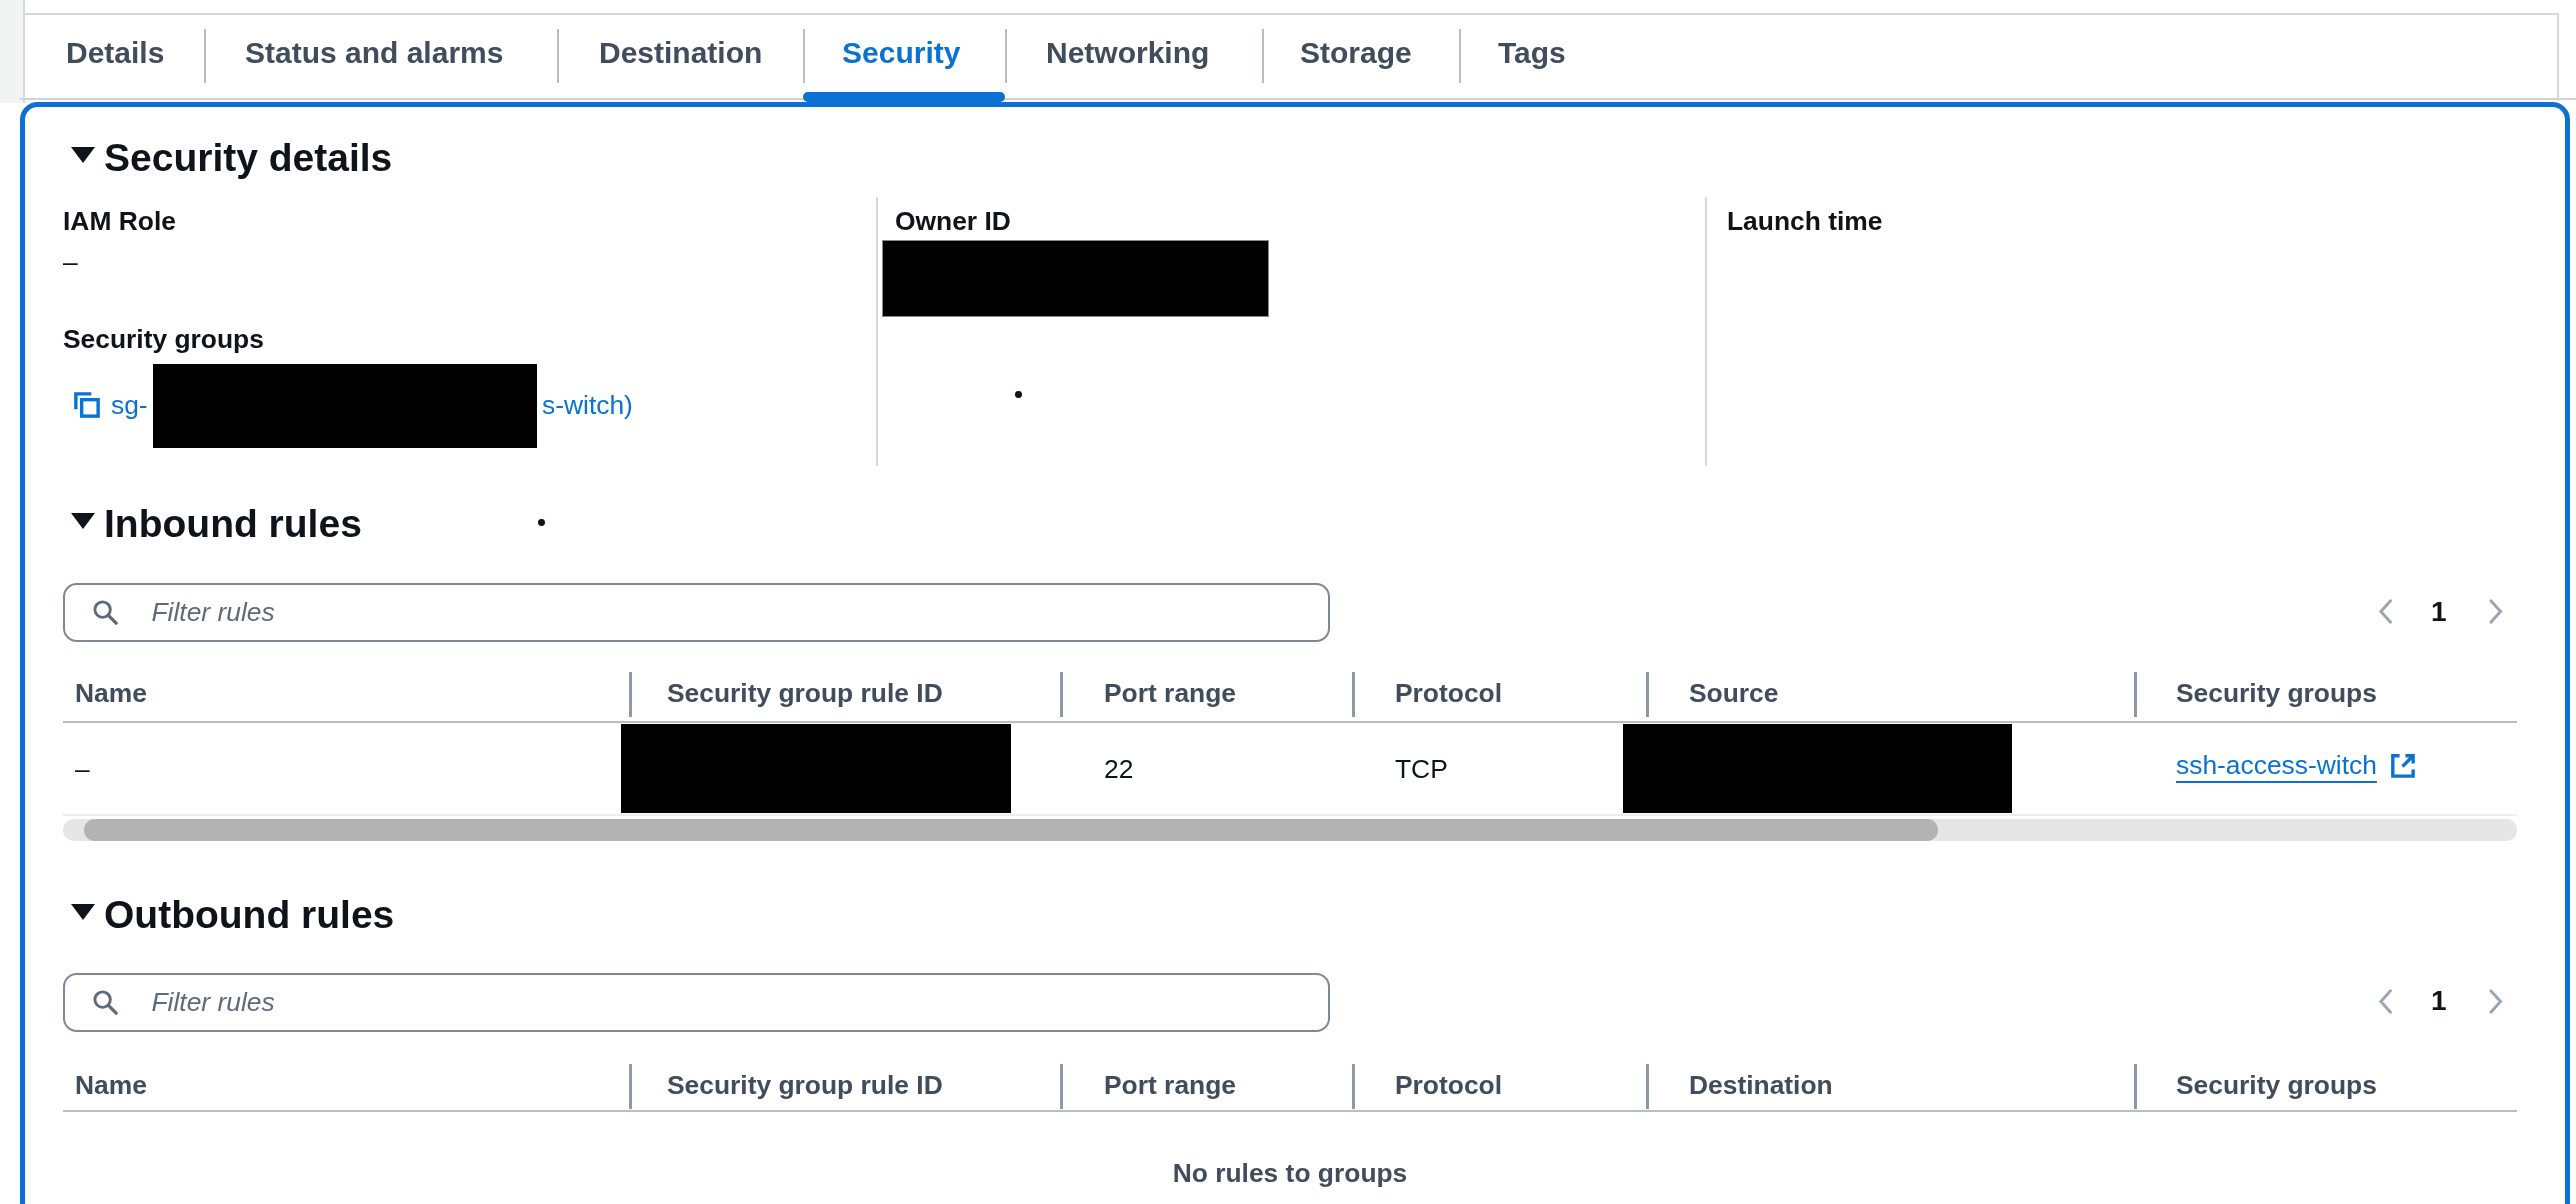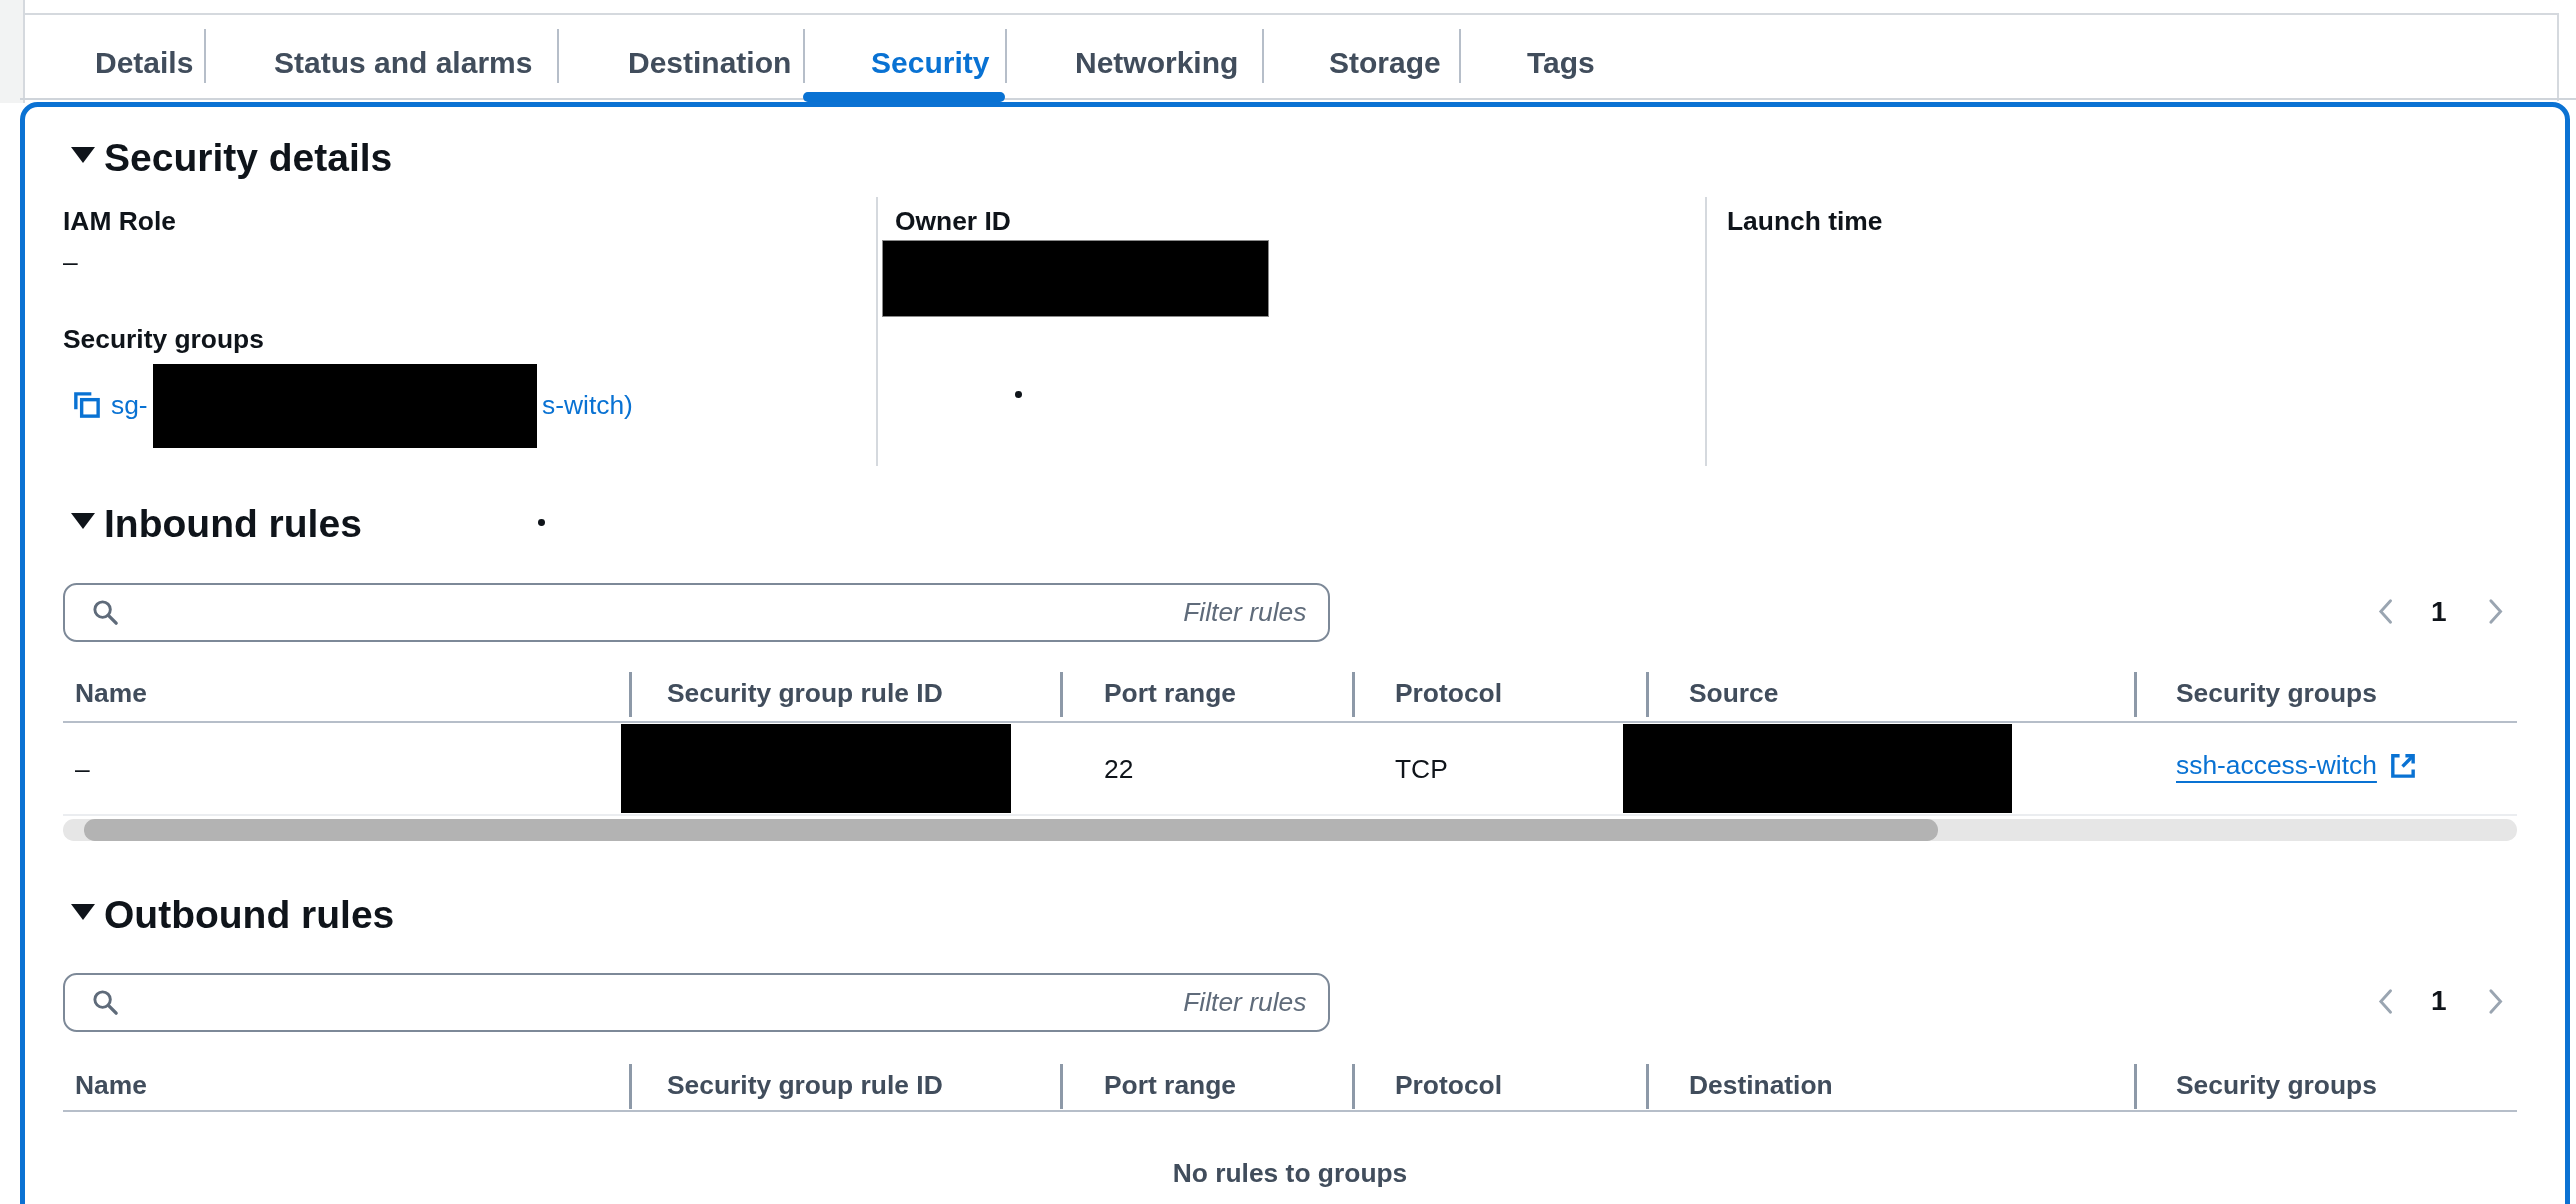--- a/index.html
+++ b/index.html
@@ -9,21 +9,21 @@
   }
   .abs{position:absolute;}
 
   
   .left-rail{left:0;top:0;width:22.5px;height:103px;background:#f2f3f3;border-right:2px solid #d5d9de;}
   .top-rule{left:22.5px;top:12.7px;width:2536px;height:2px;background:#d5d9de;}
   .right-rail{left:2557px;top:12.7px;width:2px;height:88px;background:#d5d9de;}
   .strip-bottom{left:19.6px;top:98px;width:2556px;height:2px;background:#cfd4da;}
 
   
-  .tab{top:46px;font-size:30px;font-weight:bold;color:#414d5c;white-space:nowrap;cursor:pointer;margin-left:29px;}
+  .tab{top:36px;font-size:30px;font-weight:bold;color:#414d5c;white-space:nowrap;cursor:pointer;}
   .tab.active{color:#0972d3;}
   .tab-divider{top:29px;width:2px;height:54px;background:#b6bec9;}
   .active-underline{left:803px;top:92px;width:202px;height:9.8px;background:#0972d3;border-radius:4.9px;z-index:3;}
 
   
   .panel{
     left:19.6px;top:102px;width:2540px;height:1136px;
     border:5.9px solid #0b72d3;border-radius:17.6px;background:#fff;z-index:1;
   }
 
@@ -38,21 +38,21 @@
   .redact{background:#000;z-index:2;}
   .dot{width:6.9px;height:6.9px;border-radius:50%;background:#0f141a;z-index:2;}
 
   .blue-text{color:#0972d3;font-size:26.4px;white-space:nowrap;z-index:2;}
 
   
   .filter-box{width:1267px;height:59px;border:2px solid #7d8998;border-radius:13.7px;background:#fff;
               display:flex;align-items:center;z-index:2;box-sizing:border-box;}
   .filter-box svg{margin-left:25.5px;flex:0 0 auto;}
   .filter-input{border:none;outline:none;flex:1;margin-left:30px;margin-right:19.6px;
-                font-family:"Liberation Sans",sans-serif;font-size:26.4px;color:#0f766e;background:transparent;text-align:right;}
+                font-family:"Liberation Sans",sans-serif;font-size:26.4px;color:#0f766e;background:transparent;}
   .filter-input::placeholder{font-style:italic;color:#5f6b7a;opacity:1;}
 
   
   .pag-btn{width:27.4px;height:31px;z-index:2;cursor:pointer;}
   .pag-num{font-size:28px;font-weight:bold;color:#0f141a;z-index:2;}
 
   
   .th{font-size:26.4px;font-weight:bold;color:#414d5c;white-space:nowrap;z-index:2;}
   .td{font-size:26.4px;color:#0f141a;white-space:nowrap;z-index:2;}
   .col-div{width:2.9px;height:45px;background:#8d99a8;z-index:2;}

